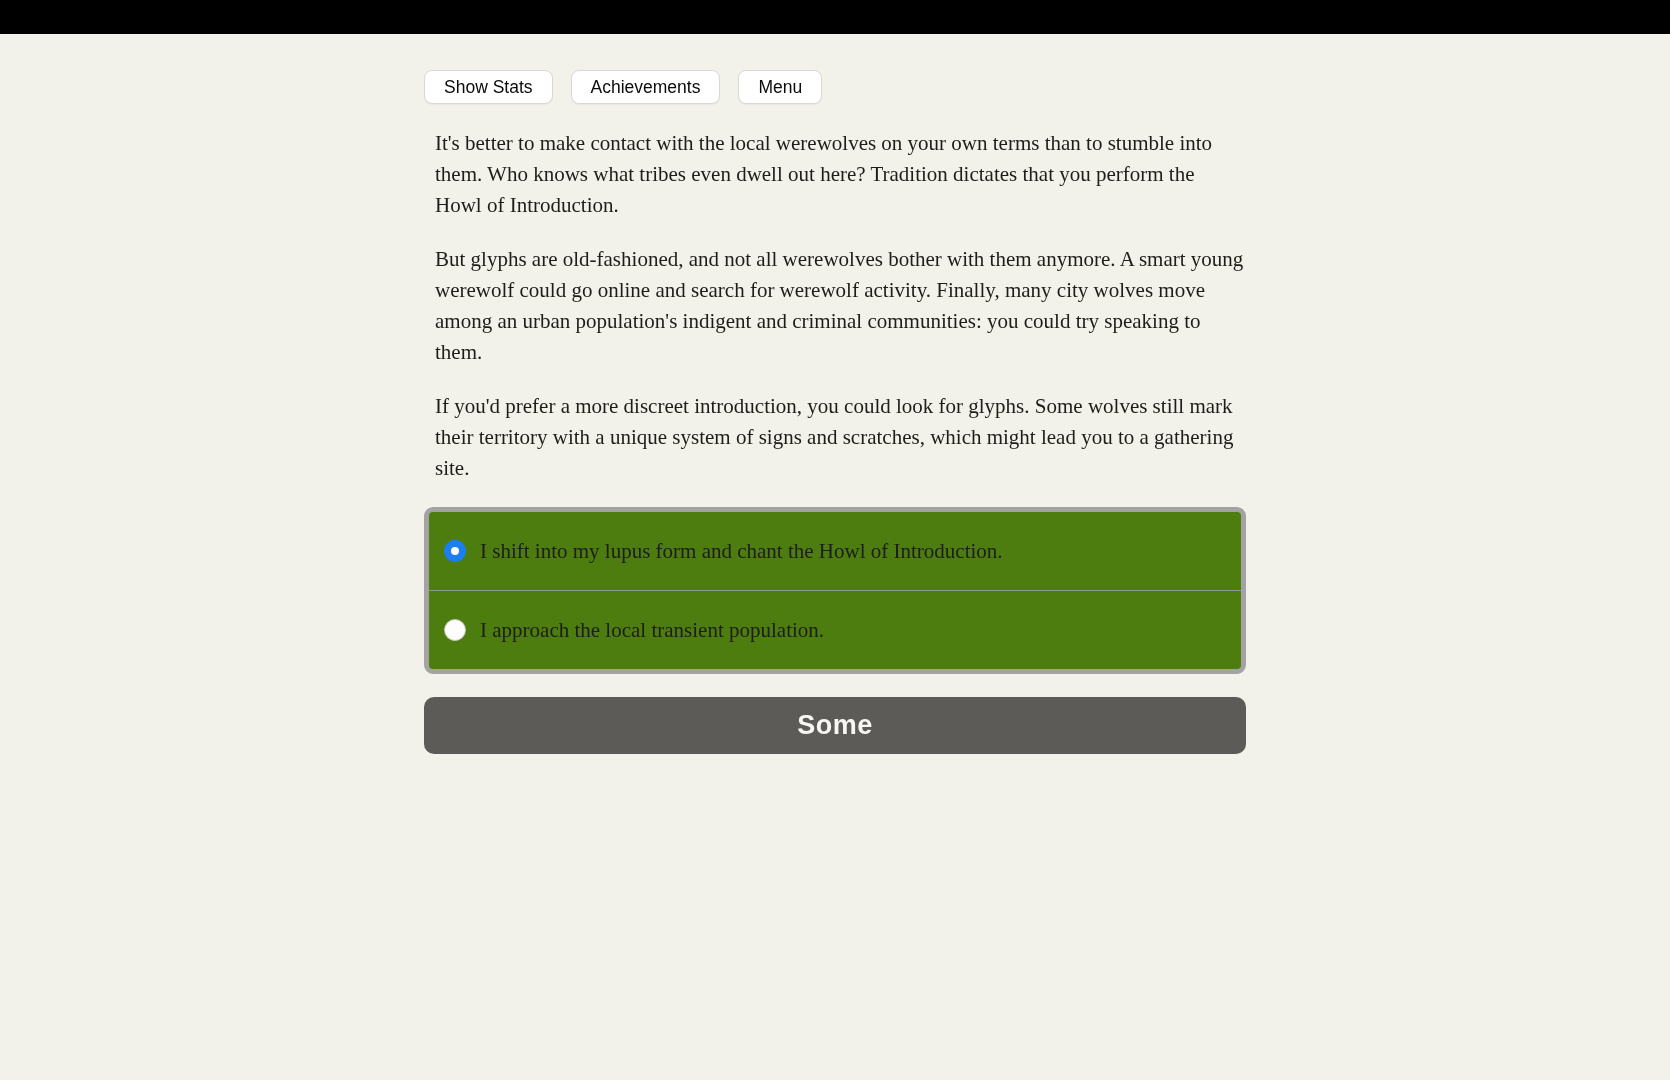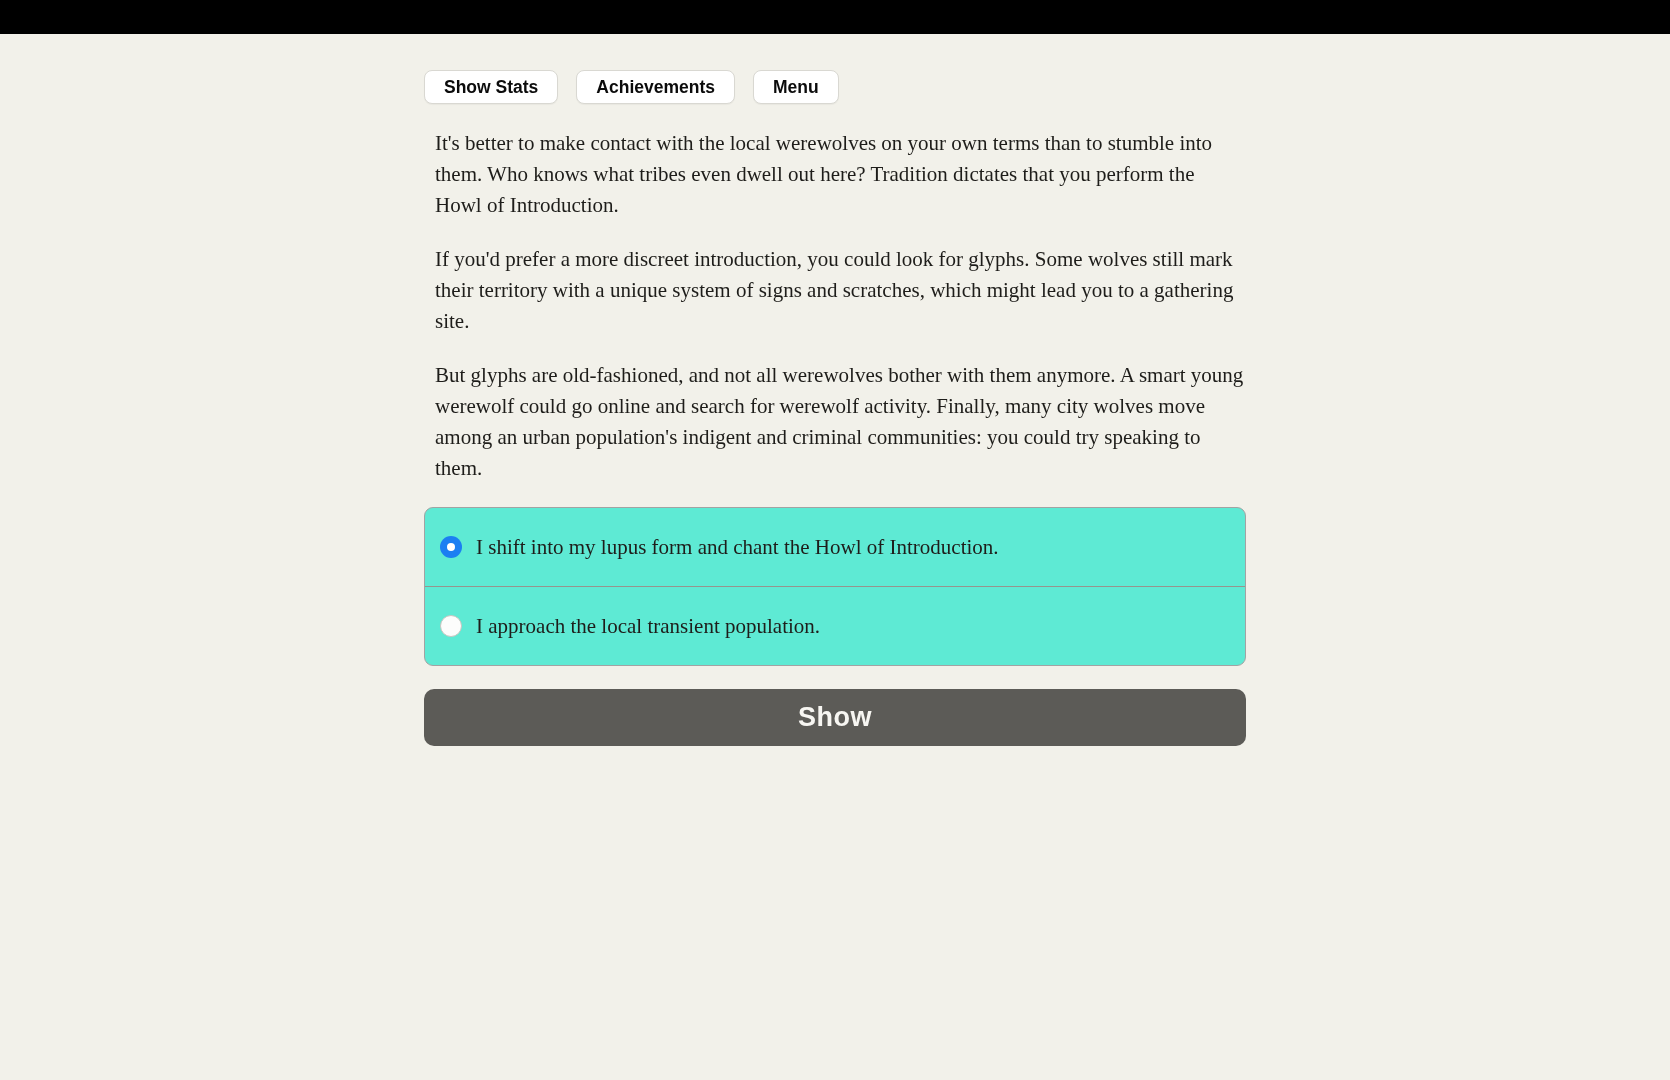--- a/index.html
+++ b/index.html
@@ -4,28 +4,28 @@
 <style>
   html,body{margin:0;padding:0;}
   body{background:#f2f1ea;font-family:"Liberation Sans",sans-serif;}
   .viewport{position:relative;width:1670px;height:1080px;background:#f2f1ea;overflow:hidden;}
   .top-bar{position:absolute;top:0;left:0;width:100%;height:34px;background:#000;}
   .column{position:absolute;top:34px;left:50%;transform:translateX(-50%);width:822px;}
   .toolbar{display:flex;gap:18px;margin-top:36px;}
   .toolbar button{
     background:#ffffff;border:1px solid #d9d8d2;border-radius:8px;
     height:34px;padding:0 19px;font-family:"Liberation Sans",sans-serif;
-    font-size:17.5px;font-weight:700;color:#0b0b0b;cursor:pointer;
+    font-size:17.5px;font-weight:400;color:#0b0b0b;cursor:pointer;
     box-shadow:0 1px 1px rgba(0,0,0,0.04);line-height:32px;
   }
   .story{margin-top:24px;font-family:"Liberation Serif",serif;color:#1e1d1a;}
   .story p{margin:0 0 23px 11px;font-size:21px;line-height:31px;}
   .choice-box{
-    margin-top:10px;border:1px solid #a3a3a3;border-radius:9px;
-    background:#5eead4;overflow:hidden;
+    margin-top:10px;border:5px solid #a3a3a3;border-radius:9px;
+    background:#4d7c0f;overflow:hidden;
   }
   .choice-row{
     display:flex;align-items:center;height:78px;padding:0 16px 0 15px;
     border-top:1px solid #96958e;cursor:pointer;
   }
   .choice-row:first-child{border-top:none;}
   .radio{
     width:22px;height:22px;border-radius:50%;flex:0 0 22px;
     background:#fdfdfc;border:1px solid #c7c6c0;box-sizing:border-box;
     margin-right:14px;position:relative;
@@ -52,31 +52,31 @@
   <div class="column">
 
     <div class="toolbar">
       <button>Show Stats</button>
       <button>Achievements</button>
       <button>Menu</button>
     </div>
 
     <div class="story">
       <p>It's better to make contact with the local werewolves on your own terms than to stumble into them. Who knows what tribes even dwell out here? Tradition dictates that you perform the Howl of Introduction.</p>
+      <p>But glyphs are old-fashioned, and not all werewolves bother with them anymore. A smart young werewolf could go online and search for werewolf activity. Finally, many city wolves move among an urban population's indigent and criminal communities: you could try speaking to them.</p>
       <p>If you'd prefer a more discreet introduction, you could look for glyphs. Some wolves still mark their territory with a unique system of signs and scratches, which might lead you to a gathering site.</p>
-      <p>But glyphs are old-fashioned, and not all werewolves bother with them anymore. A smart young werewolf could go online and search for werewolf activity. Finally, many city wolves move among an urban population's indigent and criminal communities: you could try speaking to them.</p>
     </div>
 
     <div class="choice-box">
       <div class="choice-row">
         <span class="radio checked"></span>
         <span class="choice-label">I shift into my lupus form and chant the Howl of Introduction.</span>
       </div>
       <div class="choice-row">
         <span class="radio"></span>
         <span class="choice-label">I approach the local transient population.</span>
       </div>
     </div>
 
-    <button class="next-btn">Show</button>
+    <button class="next-btn">Some</button>
 
   </div>
 </div>
 
 </body></html>

